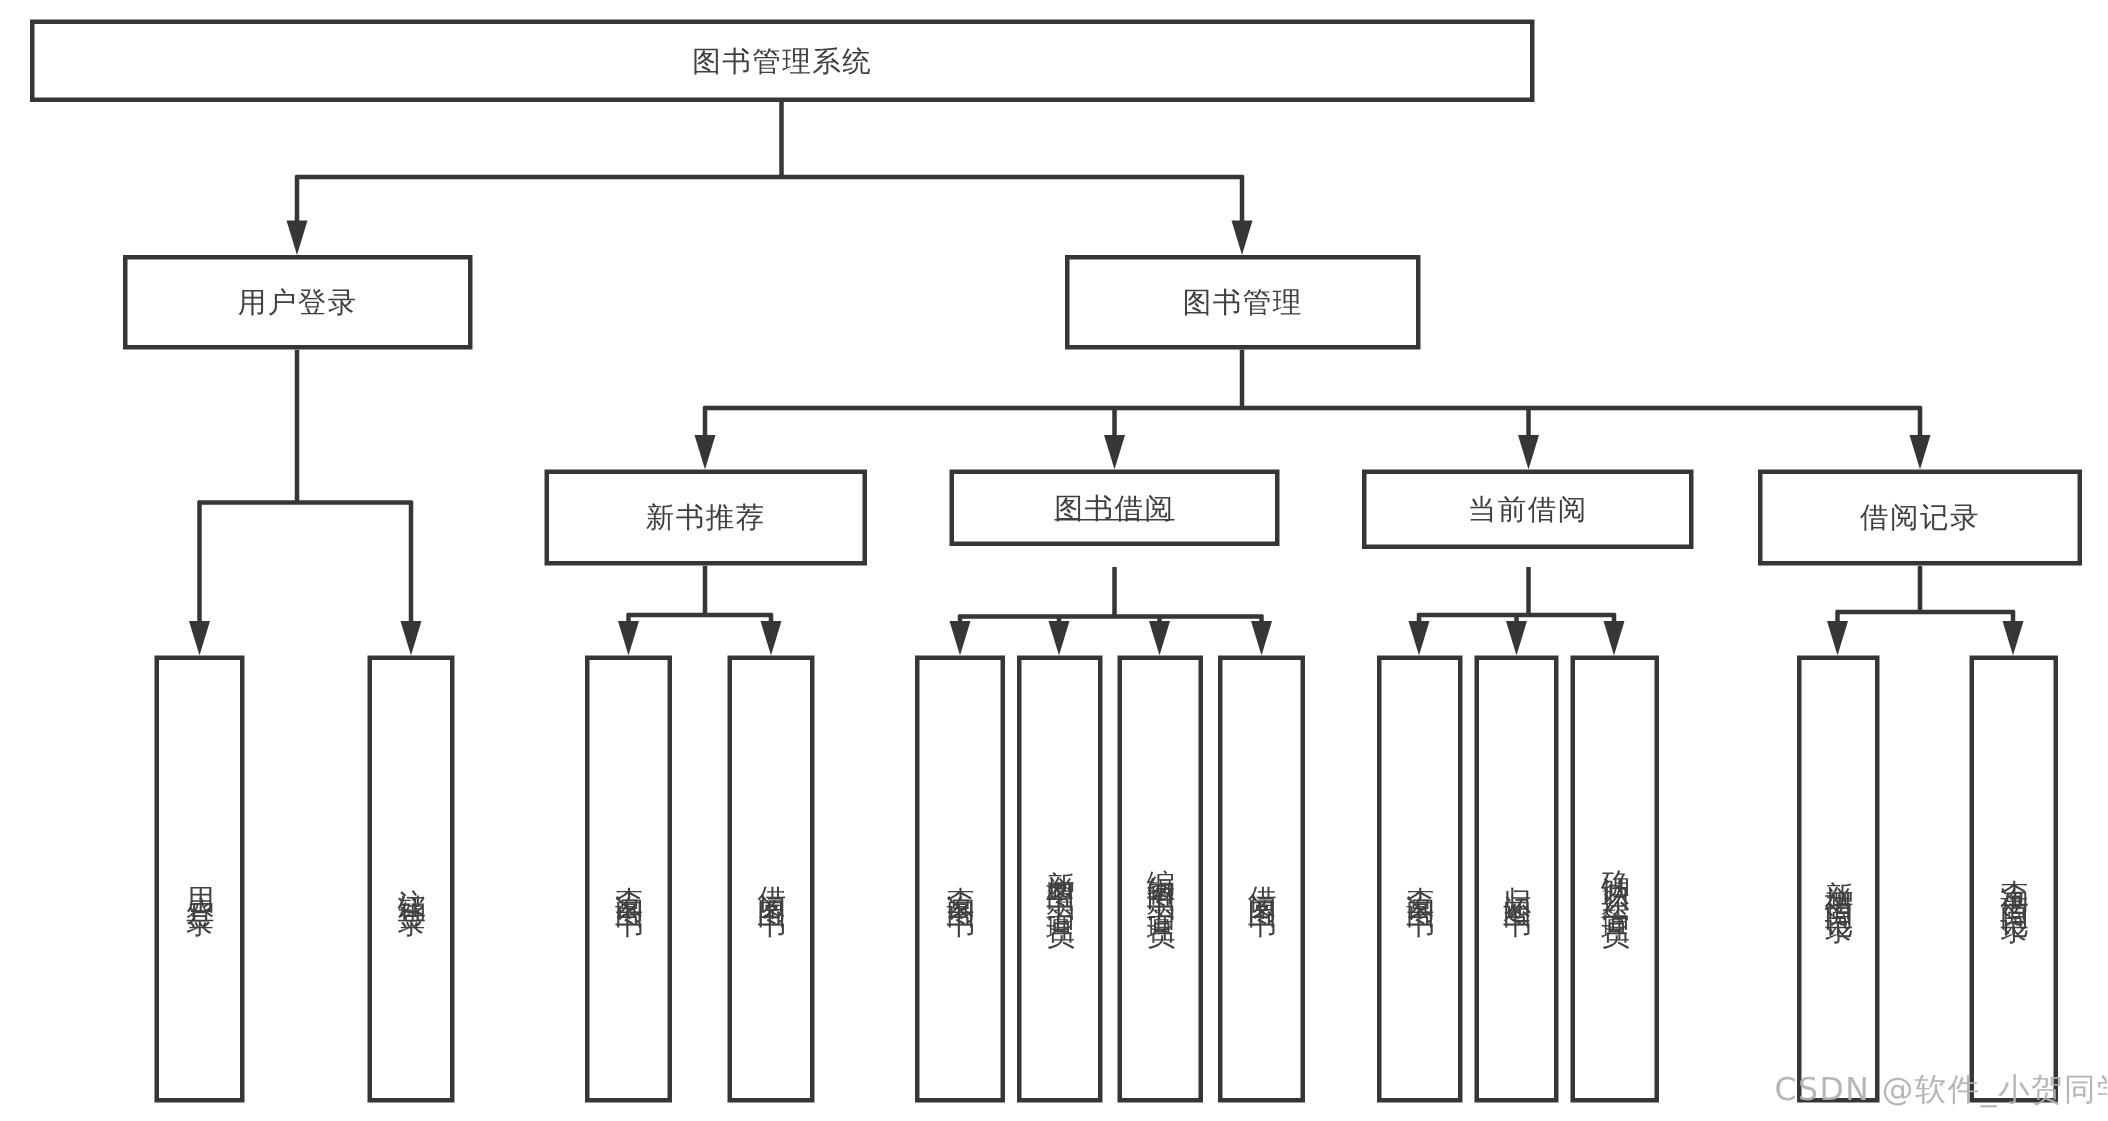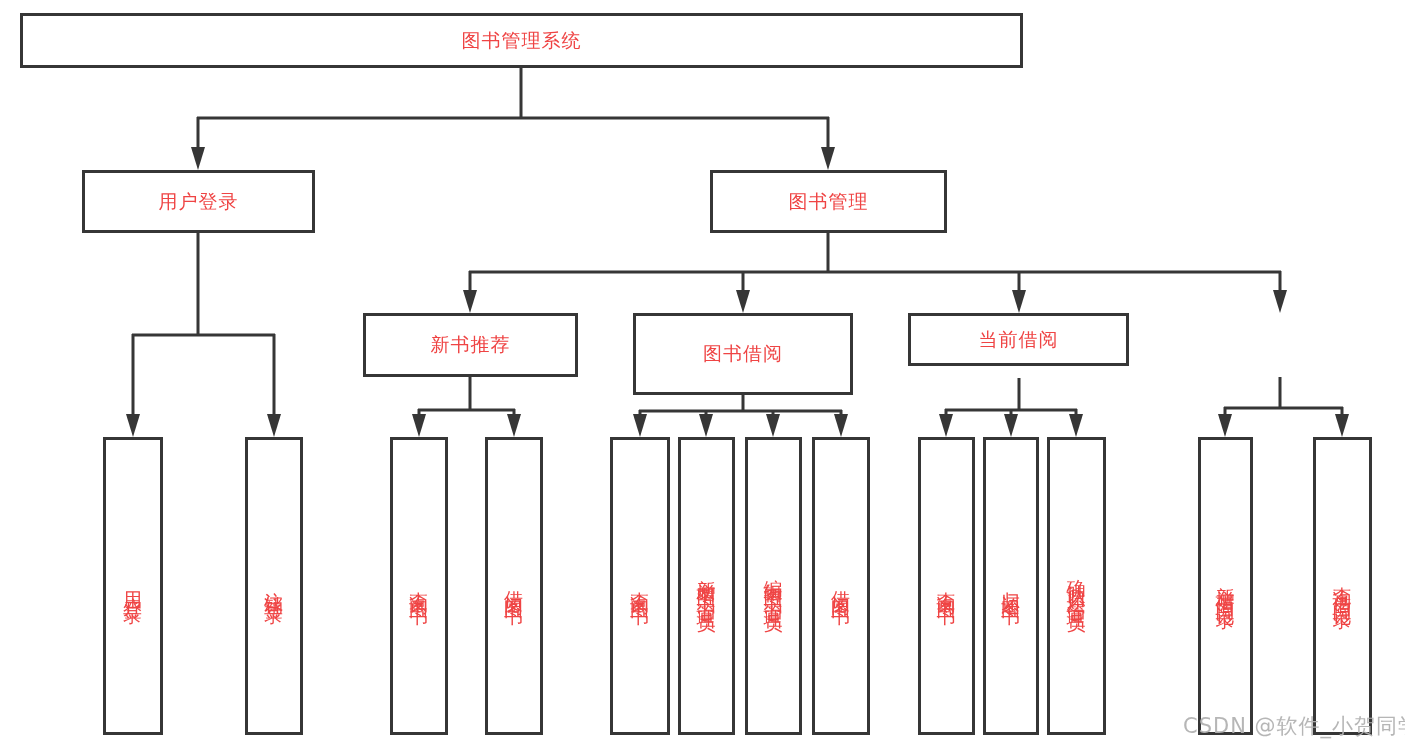--- a/index.html
+++ b/index.html
@@ -20,21 +20,21 @@
     left: 0; top: 0;
     width: 1405px;
     height: 747px;
     z-index: 1;
   }
   .node {
     position: absolute;
     box-sizing: border-box;
     background: #ffffff;
     border: 3px solid #363636;
-    color: #ef4444;
+    color: #404040;
     display: flex;
     align-items: center;
     justify-content: center;
     font-size: 19px;
     letter-spacing: 1px;
     z-index: 2;
     white-space: nowrap;
   }
   .node.leaf {
     writing-mode: vertical-rl;
@@ -100,22 +100,23 @@
       <polygon fill="#363636" stroke="none" points="1335,414 1349,414 1342,437"></polygon>
     </g>
   </svg>
 
   <div class="node" style="left:20px; top:13px; width:1003px; height:55px;">图书管理系统</div>
 
   <div class="node" style="left:82px; top:170px; width:233px; height:63px;">用户登录</div>
   <div class="node" style="left:710px; top:170px; width:237px; height:63px;">图书管理</div>
 
   <div class="node" style="left:363px; top:313px; width:215px; height:64px;">新书推荐</div>
-  <div class="node" style="left:633px; top:313px; width:220px; height:82px;">图书借阅</div>
+  <div class="node" style="left:633px; top:313px; width:220px; height:51px;text-decoration:underline;">图书借阅</div>
   <div class="node" style="left:908px; top:313px; width:221px; height:53px;">当前借阅</div>
+  <div class="node" style="left:1172px; top:313px; width:216px; height:64px;">借阅记录</div>
 
   <div class="node leaf" style="left:103px; top:437px; width:60px; height:298px;">用户登录</div>
   <div class="node leaf" style="left:245px; top:437px; width:58px; height:298px;">注销登录</div>
 
   <div class="node leaf" style="left:390px; top:437px; width:58px; height:298px;">查询图书</div>
   <div class="node leaf" style="left:485px; top:437px; width:58px; height:298px;">借阅图书</div>
 
   <div class="node leaf" style="left:610px; top:437px; width:60px; height:298px;">查询图书</div>
   <div class="node leaf" style="left:678px; top:437px; width:57px; height:298px;">新增图书（管理员）</div>
   <div class="node leaf" style="left:745px; top:437px; width:57px; height:298px;">编辑图书（管理员）</div>

